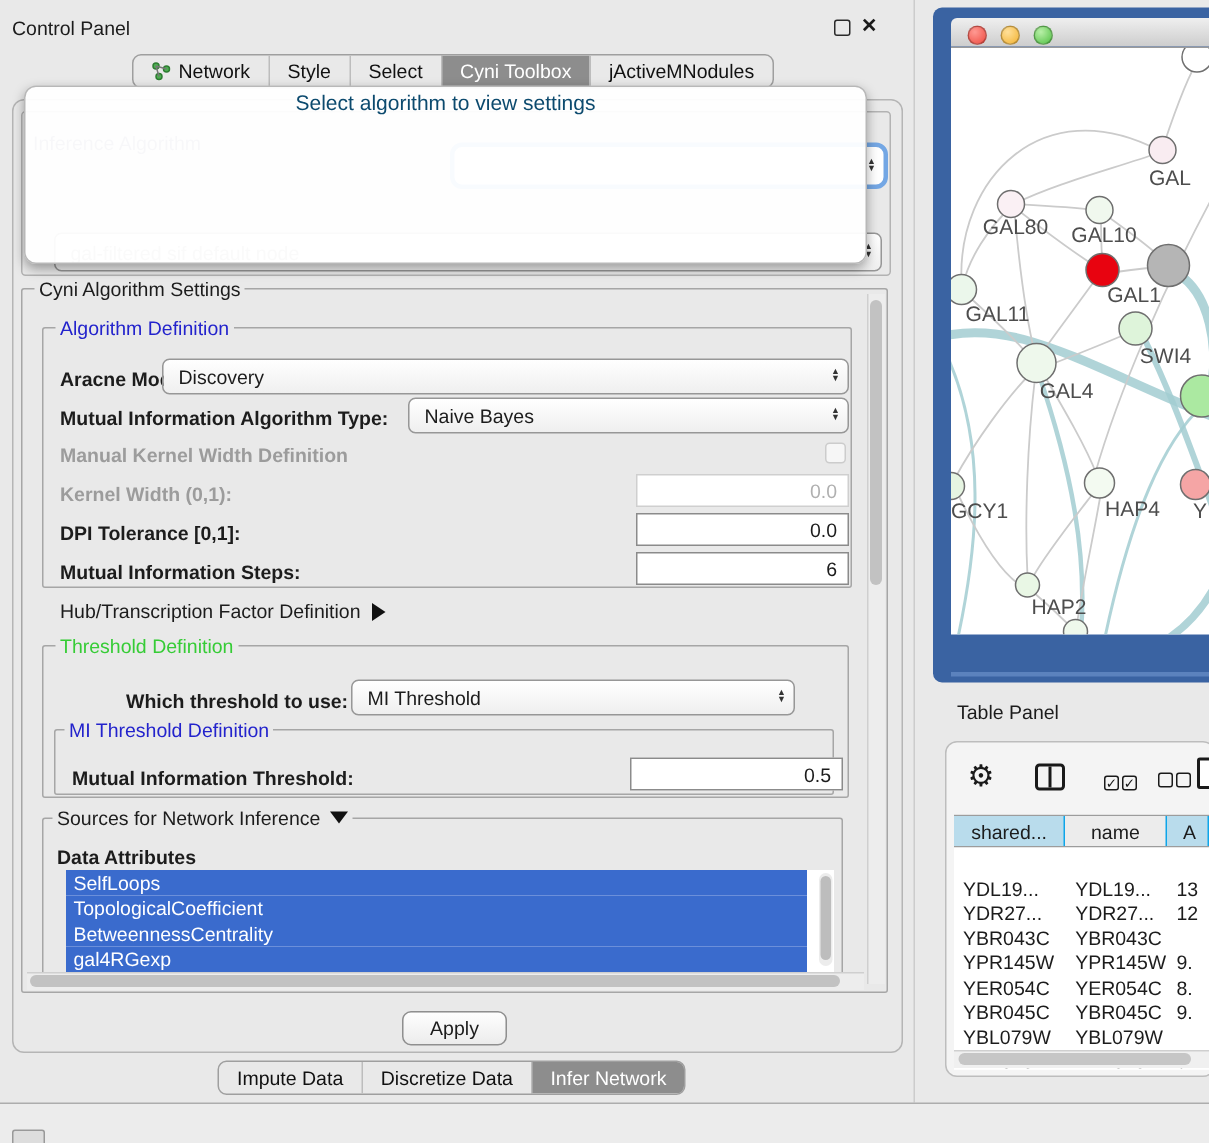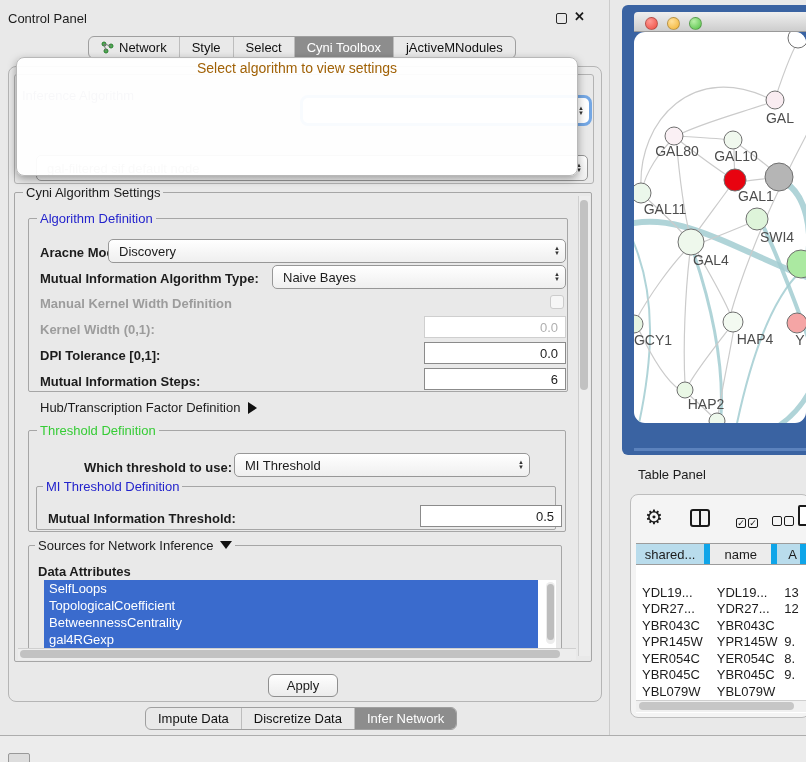--- a/index.html
+++ b/index.html
@@ -25,21 +25,21 @@
   #ghost-inference { left:22px; top:88px; font-size:13px; color:#6b6b8f; }
 
   
   .combo { background:linear-gradient(#ffffff,#efefef); border:1px solid #979797; border-radius:5px; font-size:13px; display:flex; align-items:center; padding:0 20px 0 10px; }
   .stepper { position:absolute; right:5px; top:50%; transform:translateY(-50%); display:flex; flex-direction:column; font-size:6px; line-height:5px; color:#333; }
   #frag-combo1 { left:300px; top:95px; width:292px; height:31px; border:3px solid #74a7e4; border-radius:8px; background:#fff; z-index:4; }
   #net-combo { left:36px; top:155px; width:552px; height:26px; color:#9a9a9a; z-index:4; }
 
   
   #algo-dropdown { left:16px; top:57px; width:562px; height:119px; background:rgba(255,255,255,0.95); border:1px solid #b8b8b8; border-radius:8px; box-shadow:0 3px 8px rgba(0,0,0,0.35); z-index:50; padding-top:2px; }
-  #algo-placeholder { text-align:center; color:#a16207; font-size:14px; height:16px; }
+  #algo-placeholder { text-align:center; color:#0c4a6e; font-size:14px; height:16px; }
   .algo-item { font-size:14px; line-height:16.5px; padding-left:5px; color:#000; white-space:nowrap; }
   .algo-item.bold { font-weight:bold; }
 
   
   .group { position:absolute; border:1px solid #a6a6a6; border-radius:2px; }
   .gtitle { position:absolute; background:#e9e9e9; padding:0 3px; font-size:13px; white-space:nowrap; }
   .blue { color:#2323cc; }
   .green { color:#36cc36; }
   .lbl { position:absolute; font-size:13px; font-weight:bold; white-space:nowrap; }
   .lbl.dis { color:#9c9c9c; }
@@ -74,38 +74,38 @@
   #bottom-strip { left:0; top:736px; width:806px; height:26px; background:#ececec; }
   #mini-square { left:8px; top:753px; width:22px; height:12px; border:1px solid #999; background:#ddd; border-radius:2px; }
 
   
   #net-window { left:622px; top:5px; width:184px; height:450px; background:#3a63a2; border-radius:6px 0 0 6px; }
   #net-titlebar { left:634px; top:12px; width:172px; height:20px; background:linear-gradient(#efefef,#cdcdcd); border-bottom:1px solid #9a9a9a; border-radius:4px 0 0 0; }
   .light { position:absolute; top:17px; width:13px; height:13px; border-radius:50%; border:1px solid rgba(0,0,0,0.25); }
   #light-red { left:645px; background:radial-gradient(circle at 35% 30%, #ff9a93, #ee4b40); }
   #light-yellow { left:667px; background:radial-gradient(circle at 35% 30%, #ffe09a, #f2b231); }
   #light-green { left:689px; background:radial-gradient(circle at 35% 30%, #b9f0a8, #51c043); }
-  #net-canvas { left:634px; top:32px; width:172px; height:391px; background:#fff; overflow:hidden;border-radius:11px; }
+  #net-canvas { left:634px; top:32px; width:172px; height:391px; background:#fff; overflow:hidden; }
   #net-bottom-hl { left:634px; top:448px; width:172px; height:3px; background:#5b82bd; }
 
   
   #tp-title { left:638px; top:467px; font-size:13px; }
   #tp-box { left:630px; top:494px; width:180px; height:224px; background:#f4f4f4; border:1px solid #bdbdbd; border-radius:8px; }
   .ticon { position:absolute; color:#1a1a1a; }
   #gear-icon { left:645px; top:505px; font-size:20px; }
   #panes-icon { left:690px; top:509px; width:20px; height:18px; border:2px solid #1a1a1a; border-radius:3px; }
   #panes-icon::after { content:""; position:absolute; left:7px; top:0; width:2px; height:14px; background:#1a1a1a; }
   .cbx { display:inline-block; width:10px; height:10px; border:1.5px solid #1a1a1a; border-radius:2px; font-size:9px; line-height:9px; text-align:center; margin-right:2px; color:#1a1a1a; }
   #cbx-checked { left:736px; top:512px; }
   #cbx-unchecked { left:772px; top:512px; }
   #doc-icon { left:798px; top:505px; width:16px; height:21px; border:2px solid #1a1a1a; border-radius:2px; background:#fff; }
 
   #tbl { left:636px; top:543px; width:170px; height:170px; overflow:hidden; background:#fff; }
   #tbl-head { display:flex; height:22px; border-top:1px solid #9c9c9c; border-bottom:1px solid #9c9c9c; }
-  .th { font-size:13px; display:flex; align-items:center; justify-content:center; border-right:6px solid #0ea5e9; overflow:hidden; white-space:nowrap; }
+  .th { font-size:13px; display:flex; align-items:center; justify-content:center; border-right:1px solid #0ea5e9; overflow:hidden; white-space:nowrap; }
   .th.c1 { width:82px; background:#b9dcec; }
   .th.c2 { width:74px; background:#ececec;text-align:right; }
   .th.c3 { width:30px; background:#b9dcec; justify-content:flex-start; padding-left:11px; }
   .tr { display:flex; height:16.5px; font-size:13px; align-items:center; background:#fff; }
   .td { overflow:hidden; white-space:nowrap; padding-left:6px;margin-top:38px; }
   .td.c1 { width:82px; }
   .td.c2 { width:74px; }
   .td.c3 { width:30px; }
   #tbl-hscroll { left:636px; top:700px; width:170px; height:12px; background:#f0f0f0; border-top:1px solid #cfcfcf; }
   #tbl-hthumb { left:639px; top:702px; width:155px; height:8px; background:#c6c6c6; border-radius:4px; }

